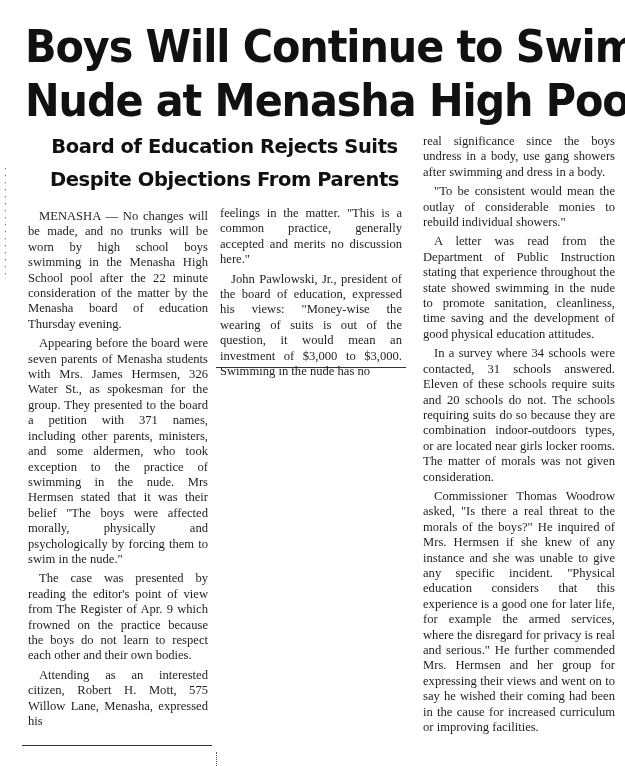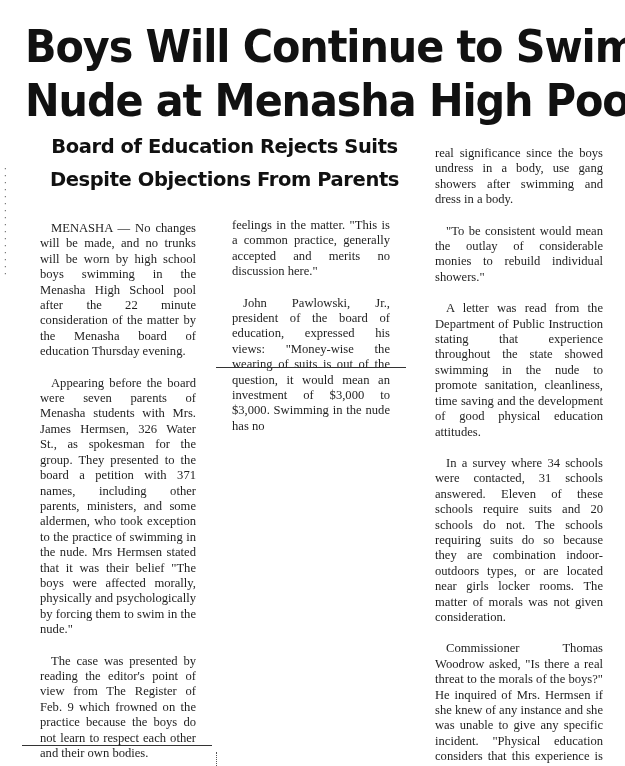--- a/index.html
+++ b/index.html
@@ -15,21 +15,21 @@
     position: absolute; left: 32px; top: 130px; width: 385px;
     font-family: "DejaVu Sans", sans-serif; font-weight: bold;
     font-size: 19.5px; line-height: 33px; text-align: center; color: #111; letter-spacing: -0.4px;
   }
   .subhead div { white-space: nowrap; }
   .col {
     position: absolute;
     font-family: "Liberation Serif", serif; font-size: 12.6px; line-height: 15.4px;
     text-align: justify; color: #1e1e1e;
   }
-  .col p { margin: 16px; text-indent: 11px; }
+  .col p { margin: 4px; text-indent: 11px; }
   .col p.noindent { text-indent: 0; }
   .col1 { left: 24px; top: 205px; width: 188px; }
   .col2 { left: 216px; top: 202px; width: 190px; }
   .col3 { left: 419px; top: 130px; width: 200px; }
   .rule { position: absolute; height: 0; border-top: 1.5px solid #333; }
   .rule1 { left: 22px; top: 745px; width: 190px; }
   .rule2 { left: 216px; top: 367px; width: 190px; }
   .marks { position: absolute; left: 4px; top: 166px; width: 6px; font-family: "DejaVu Sans", sans-serif; font-size: 8px; line-height: 7px; color: #444; }
   .vline { position: absolute; left: 216px; top: 752px; width: 1px; height: 14px; border-left: 1px dotted #555; }
 </style>
@@ -44,21 +44,21 @@
 <div class="subhead">
   <div>Board of Education Rejects Suits</div>
   <div>Despite Objections From Parents</div>
 </div>
 
 <div class="marks">·<br>·<br>·<br>·<br>·<br>·<br>·<br>·<br>·<br>·<br>·<br>·<br>·<br>·<br>·<br>·</div>
 
 <div class="col col1">
   <p>MENASHA — No changes will be made, and no trunks will be worn by high school boys swimming in the Menasha High School pool after the 22 minute consideration of the matter by the Menasha board of education Thursday evening.</p>
   <p>Appearing before the board were seven parents of Menasha students with Mrs. James Hermsen, 326 Water St., as spokesman for the group. They presented to the board a petition with 371 names, including other parents, ministers, and some aldermen, who took exception to the practice of swimming in the nude. Mrs Hermsen stated that it was their belief "The boys were affected morally, physically and psychologically by forcing them to swim in the nude."</p>
-  <p>The case was presented by reading the editor's point of view from The Register of Feb. 9 which frowned on the practice because the boys do not learn to respect each other and their own bodies.</p>
+  <p>The case was presented by reading the editor's point of view from The Register of Apr. 9 which frowned on the practice because the boys do not learn to respect each other and their own bodies.</p>
   <p>Attending as an interested citizen, Robert H. Mott, 575 Willow Lane, Menasha, expressed his</p>
 </div>
 <div class="rule rule1"></div>
 <div class="vline"></div>
 
 <div class="col col2">
   <p class="noindent">feelings in the matter. "This is a common practice, generally accepted and merits no discussion here."</p>
   <p>John Pawlowski, Jr., president of the board of education, expressed his views: "Money-wise the wearing of suits is out of the question, it would mean an investment of $3,000 to $3,000. Swimming in the nude has no</p>
 </div>
 <div class="rule rule2"></div>

